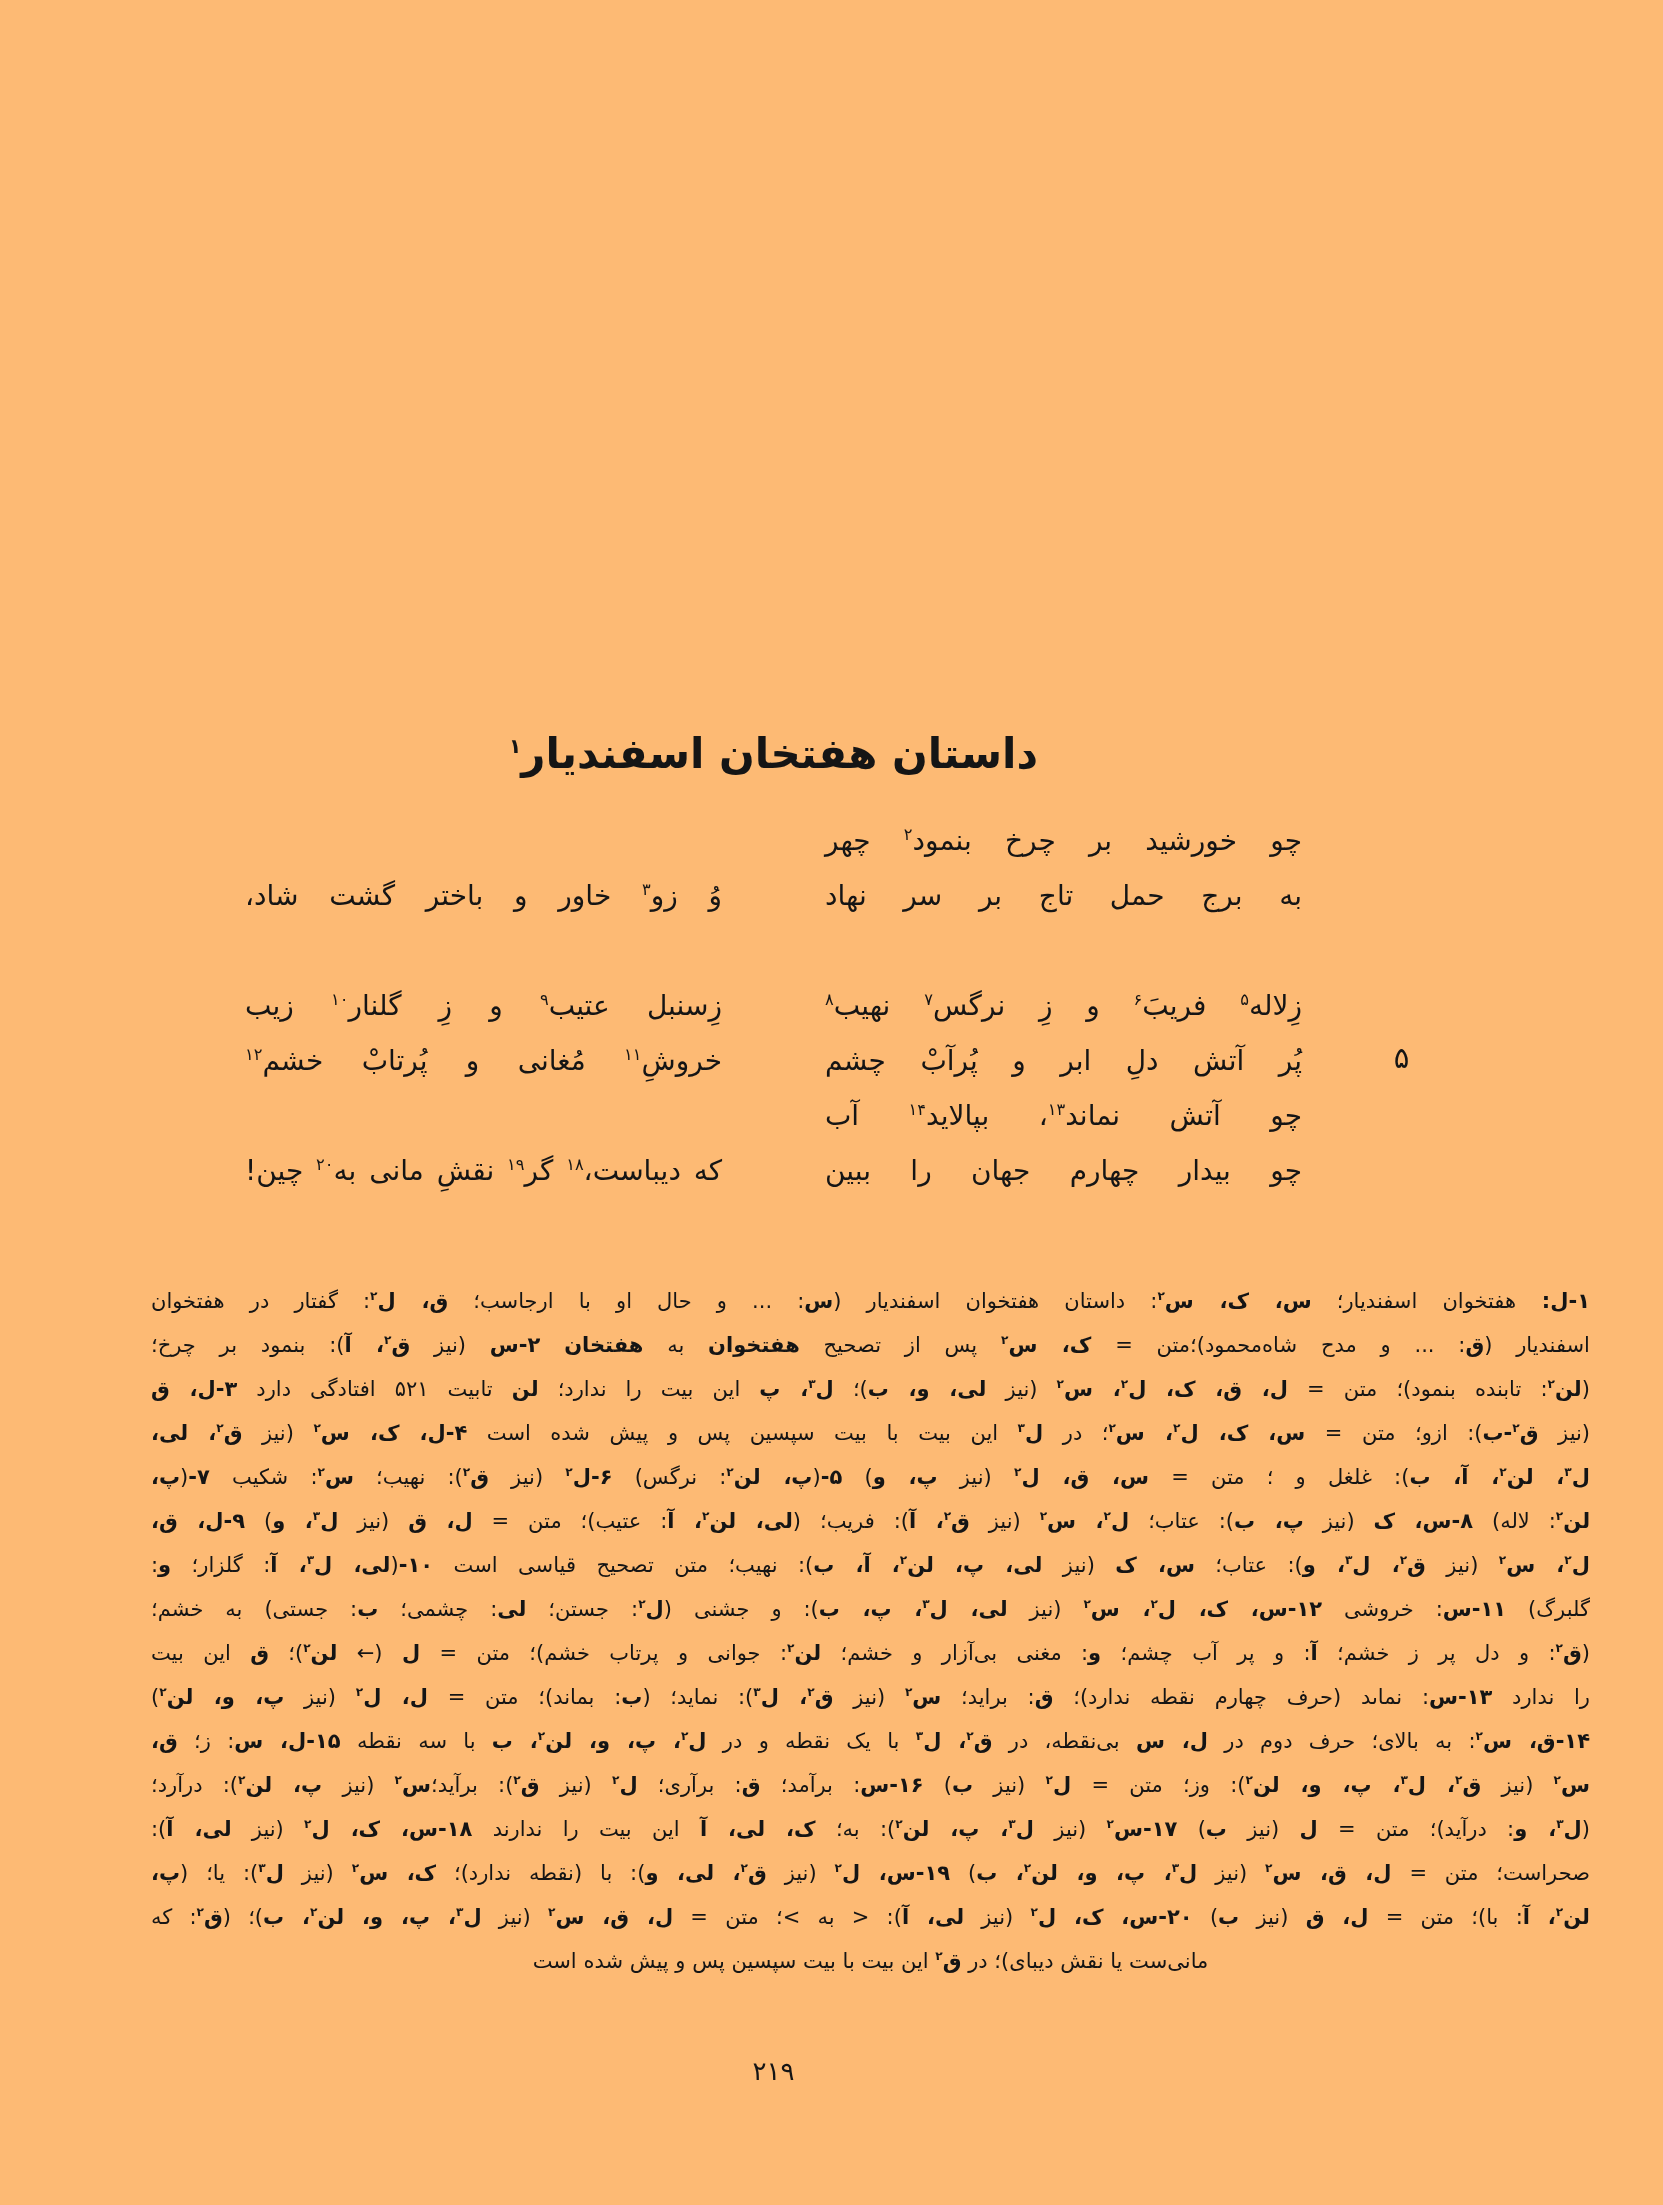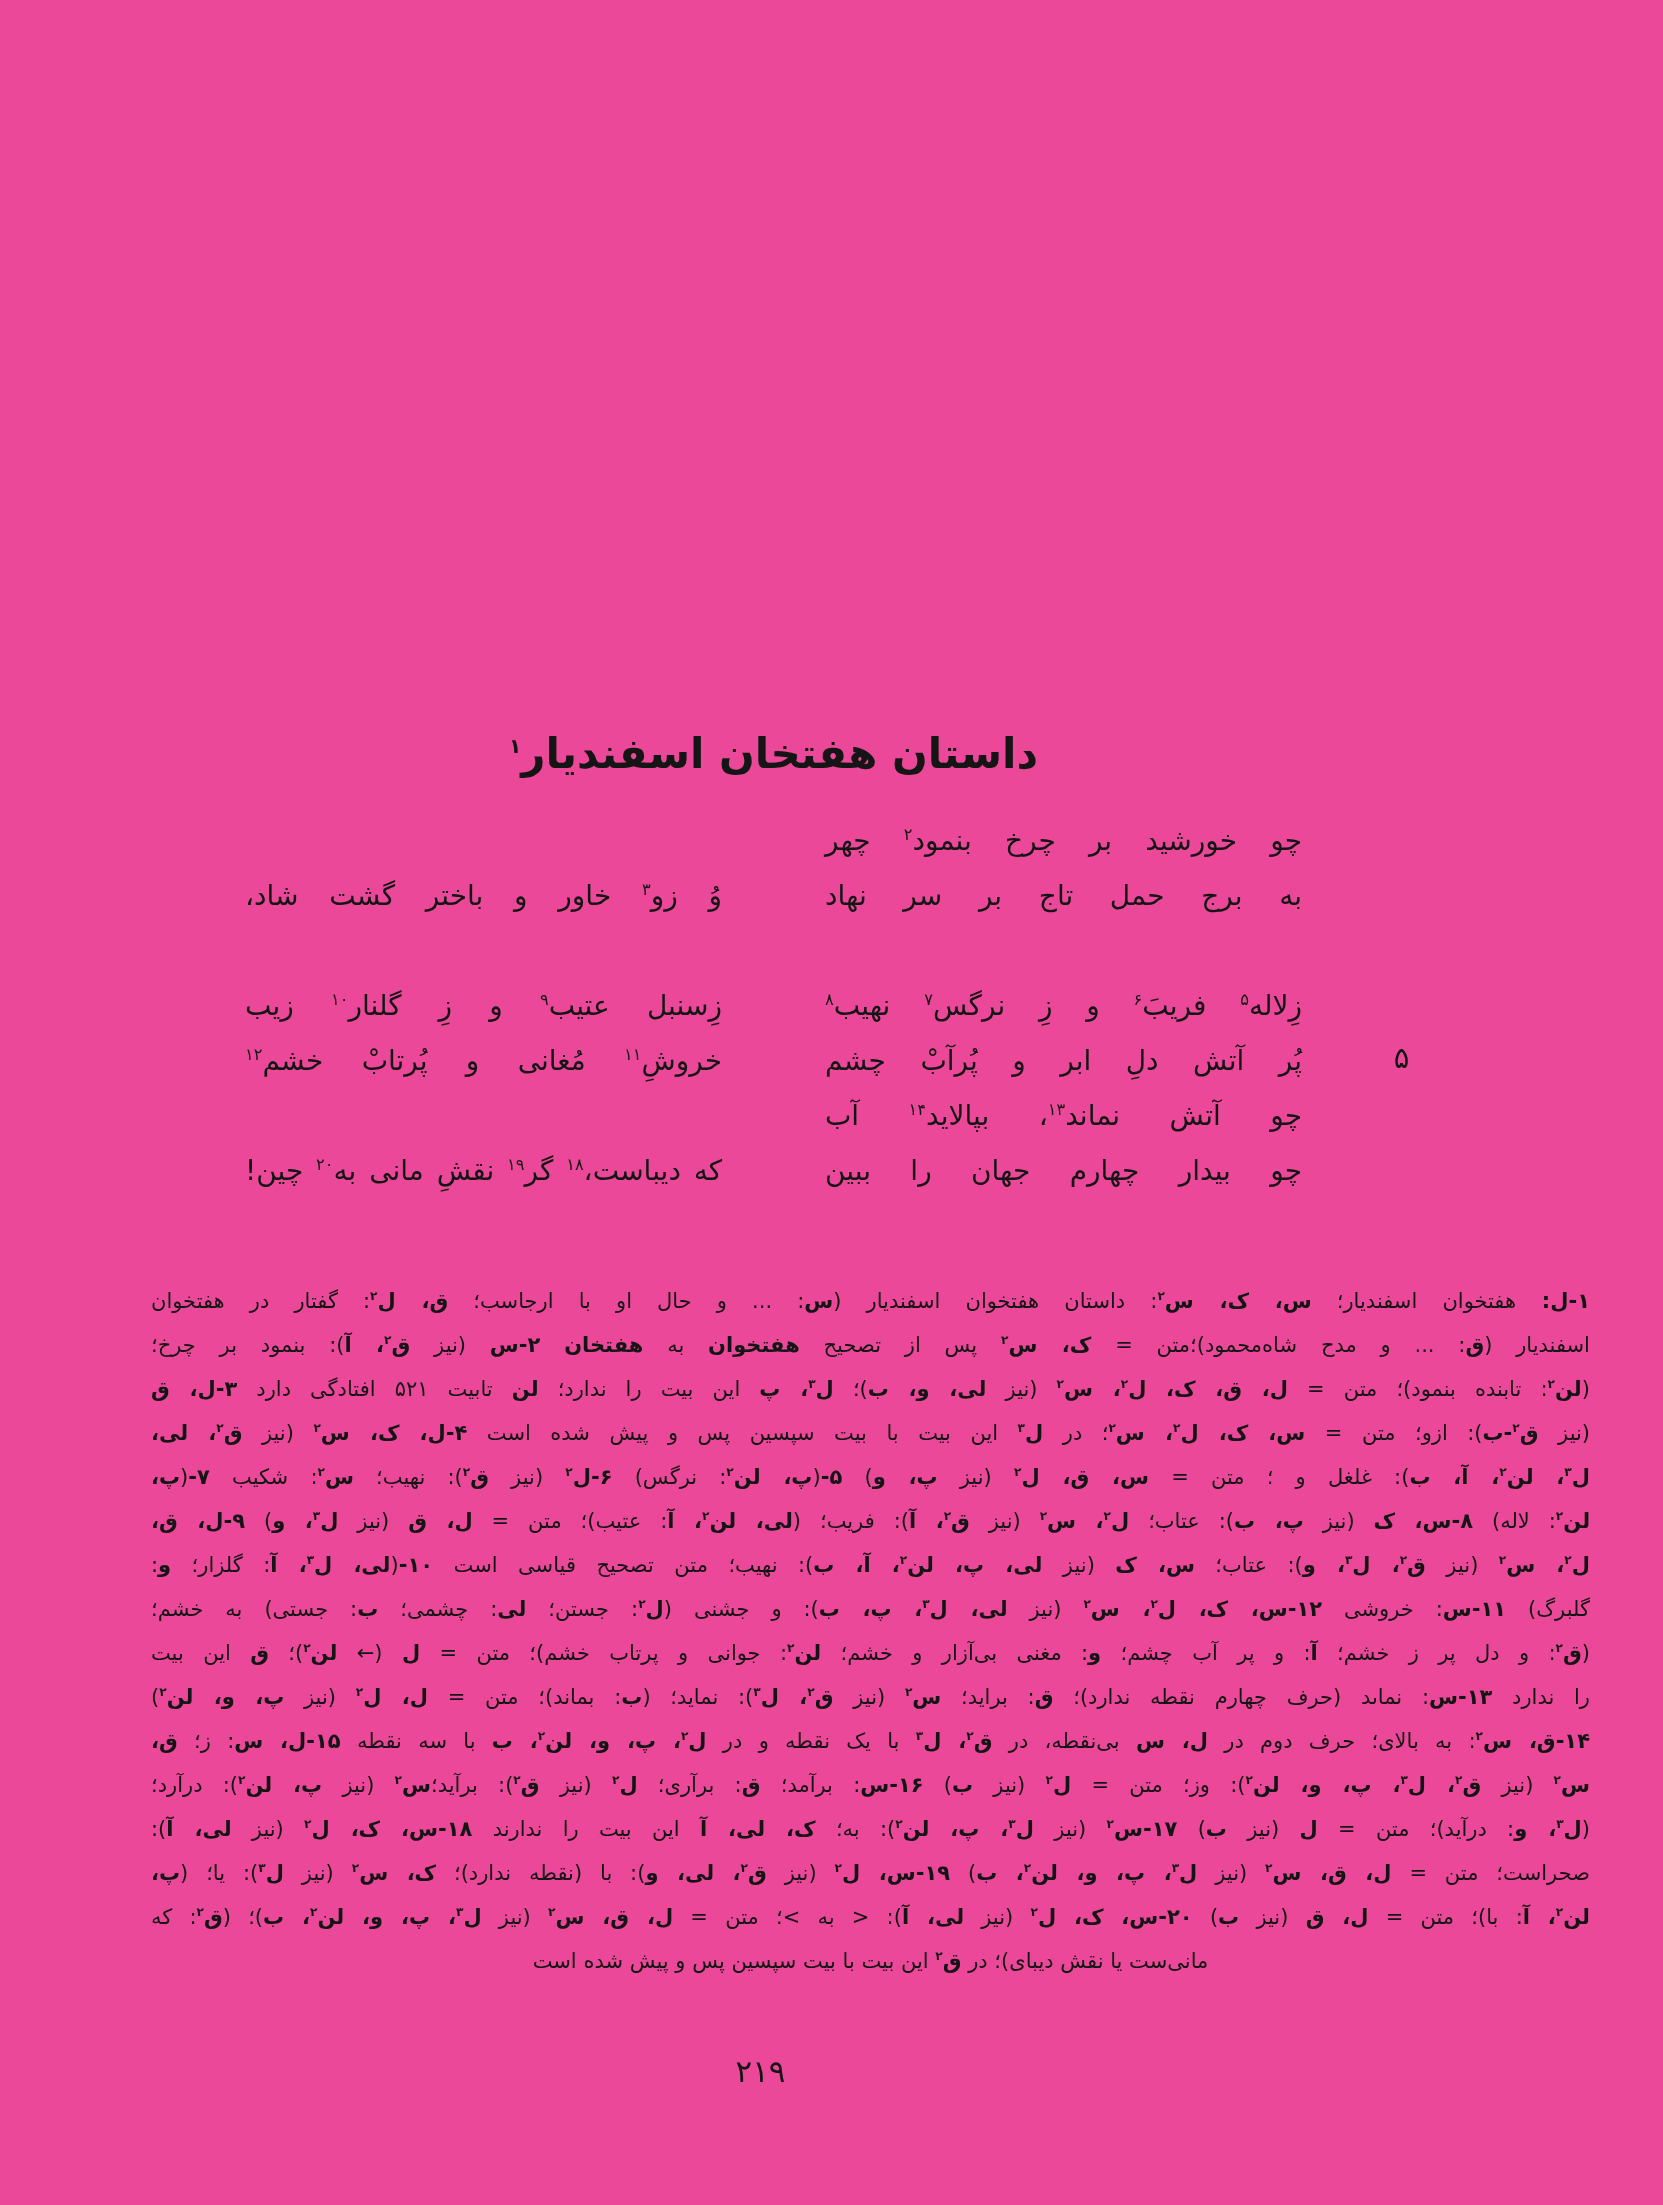--- a/index.html
+++ b/index.html
@@ -1,17 +1,17 @@
 <!DOCTYPE html>
 <html lang="fa" style="font-size:11px"><head>
 <meta charset="utf-8">
 <style>
   html,body{margin:0;padding:0;background:#ffffff;}
   .page{
-    position:relative;width:1664px;height:2205px;background:#ec4899;
+    position:relative;width:1664px;height:2205px;background:#fdba74;
     font-family:"DejaVu Sans",sans-serif;color:#151515;direction:rtl;overflow:hidden;
   }
   .title{
     position:absolute;top:685px;left:245px;width:1057px;height:82px;
     text-align:center;font-size:42px;font-weight:700;line-height:82px;
     letter-spacing:0px;white-space:nowrap;
   }
   .title sup{font-size:.48em;font-weight:700;}
   .poem{position:absolute;top:813px;left:245px;width:1057px;}
   .poem-line{display:flex;justify-content:space-between;height:55px;}
@@ -25,22 +25,22 @@
   }
   .footnotes{position:absolute;top:1279px;left:130px;width:1439px;margin-left:21px;}
   .fn-line{
     height:44px;line-height:44px;font-size:21px;
     text-align:justify;text-align-last:justify;overflow:hidden;
   }
   .fn-line.center{text-align:left;text-align-last:center;}
   .b{font-weight:700;}
   sup{font-size:.58em;line-height:0;}
   .page-num{
-    position:absolute;top:2047px;left:232px;width:1057px;height:48px;
-    text-align:center;font-size:31px;line-height:48px;
+    position:absolute;top:2047px;left:245px;width:1057px;height:48px;
+    text-align:center;font-size:26px;line-height:48px;
   }
 </style>
 </head>
 <body>
 
 <div class="page">
 
   <h1 class="title"><span>داستان هفتخان اسفندیار</span><sup>۱</sup></h1>
 
   <div class="poem" id="poem">

